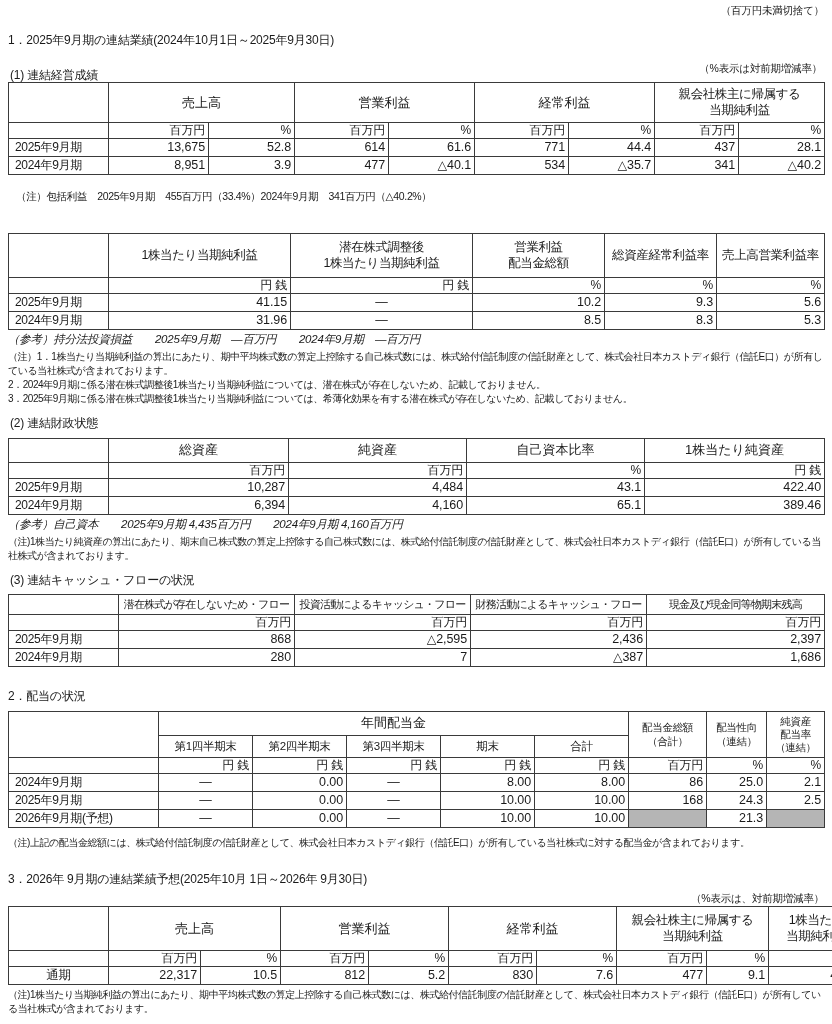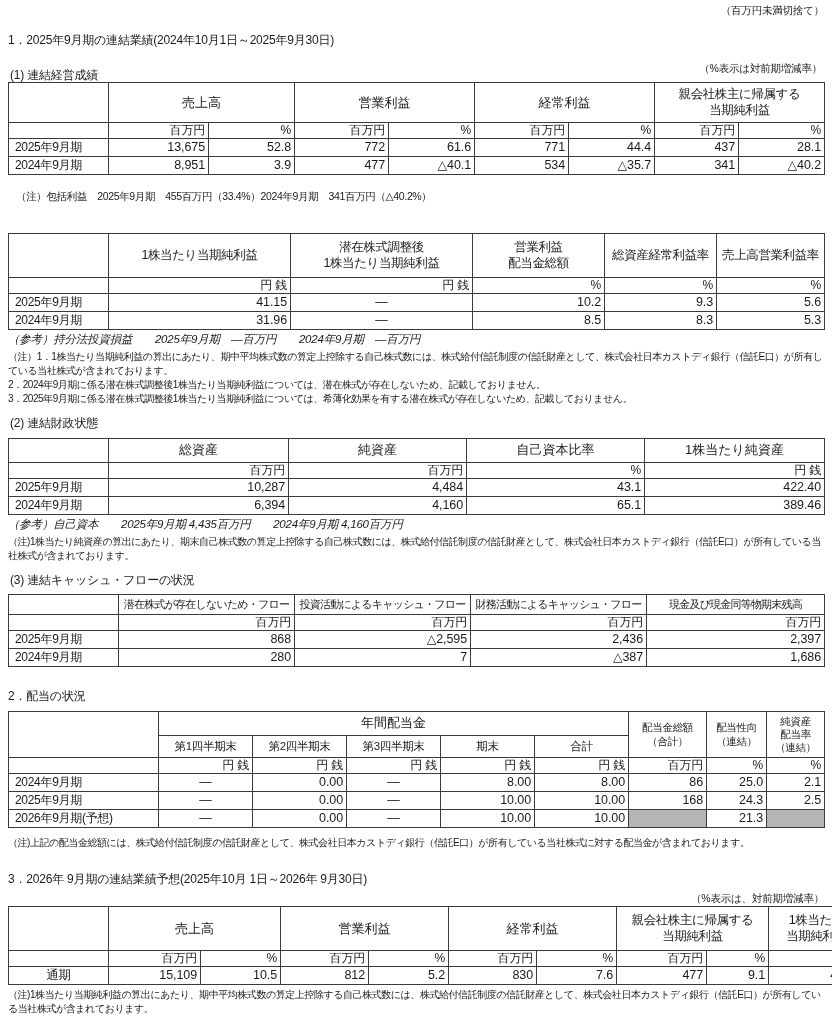--- a/index.html
+++ b/index.html
@@ -193,21 +193,21 @@
         <td class="unit">%</td>
         <td class="unit">百万円</td>
         <td class="unit">%</td>
         <td class="unit">百万円</td>
         <td class="unit">%</td>
       </tr>
       <tr>
         <td class="rowlab">2025年9月期</td>
         <td class="num">13,675</td>
         <td class="num">52.8</td>
-        <td class="num">772</td>
+        <td class="num">614</td>
         <td class="num">61.6</td>
         <td class="num">771</td>
         <td class="num">44.4</td>
         <td class="num">437</td>
         <td class="num">28.1</td>
       </tr>
       <tr>
         <td class="rowlab">2024年9月期</td>
         <td class="num">8,951</td>
         <td class="num">3.9</td>
@@ -519,21 +519,21 @@
         <td class="unit">百万円</td>
         <td class="unit">%</td>
         <td class="unit">百万円</td>
         <td class="unit">%</td>
         <td class="unit">百万円</td>
         <td class="unit">%</td>
         <td class="unit">円 銭</td>
       </tr>
       <tr>
         <td class="rowlab-c">通期</td>
-        <td class="num">15,109</td>
+        <td class="num">22,317</td>
         <td class="num">10.5</td>
         <td class="num">812</td>
         <td class="num">5.2</td>
         <td class="num">830</td>
         <td class="num">7.6</td>
         <td class="num">477</td>
         <td class="num">9.1</td>
         <td class="num">46.93</td>
       </tr>
     </tbody>

